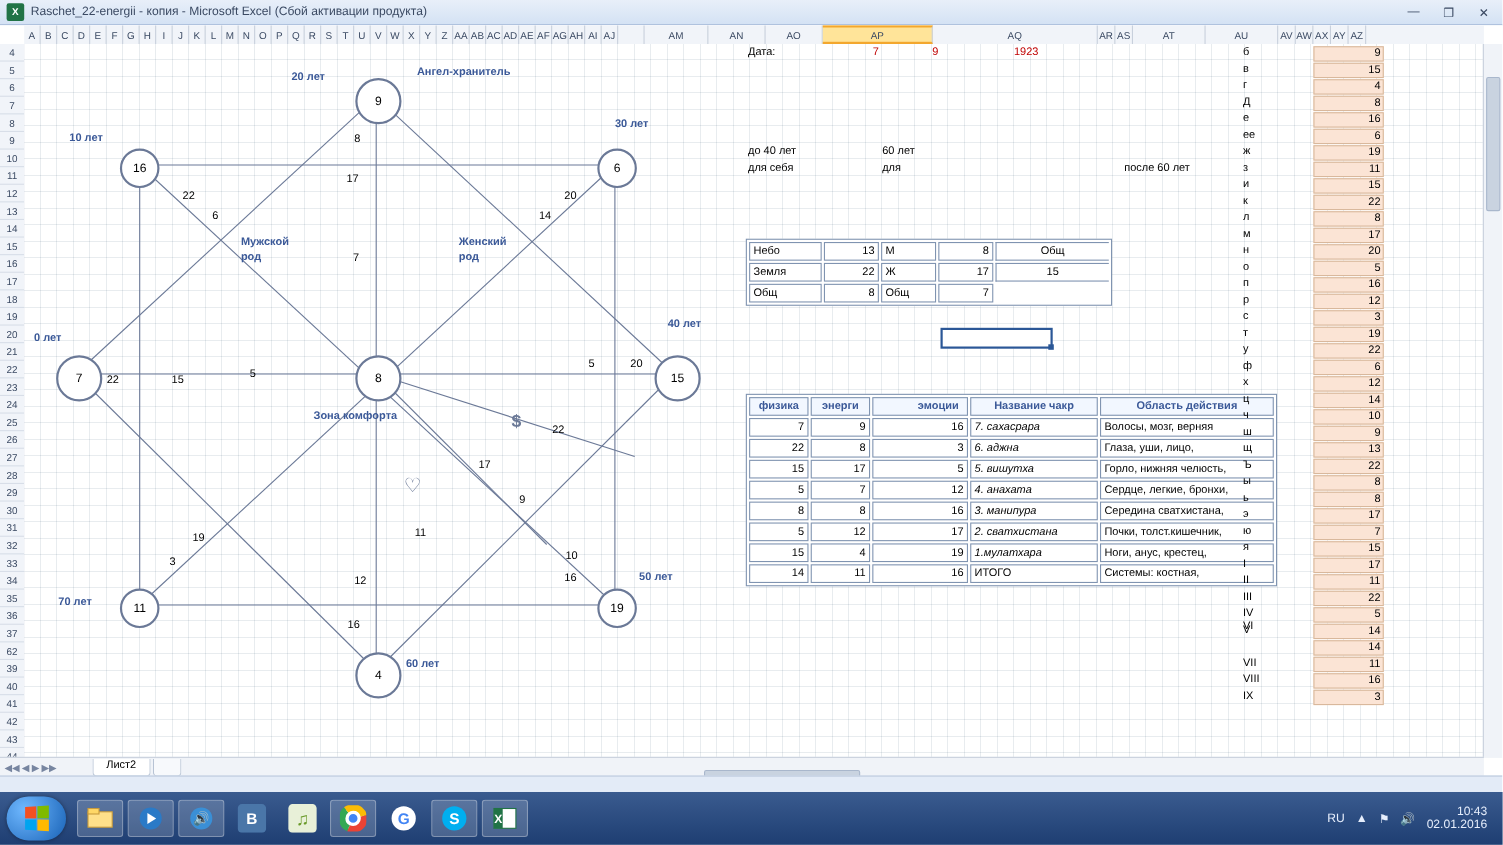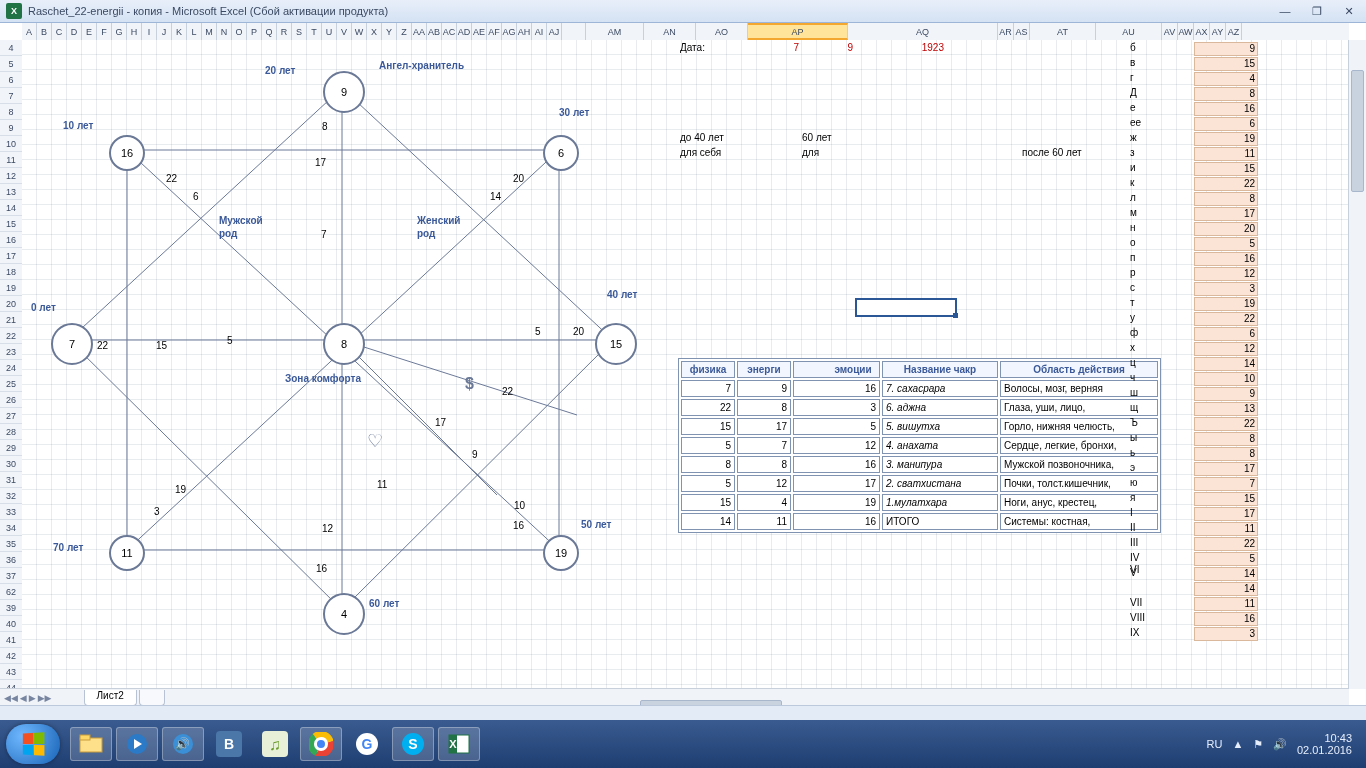--- a/index.html
+++ b/index.html
@@ -242,20 +242,45 @@
     <div class="cell red" style="left:759px;top:2px;text-align:right;width:18px">7</div>
     <div class="cell red" style="left:813px;top:2px;text-align:right;width:18px">9</div>
     <div class="cell red" style="left:886px;top:2px;text-align:right;width:36px">1923</div>
 
     <div class="cell" style="left:658px;top:92px">до 40 лет</div>
     <div class="cell" style="left:780px;top:92px">60 лет</div>
     <div class="cell" style="left:658px;top:107px">для себя</div>
     <div class="cell" style="left:780px;top:107px">для</div>
     <div class="cell" style="left:1000px;top:107px">после 60 лет</div>
 
+    <table class="tbl" style="left:656px;top:177px">
+      <tbody>
+            <tr>
+              <td style="width:58px">Небо</td>
+              <td class="r" style="width:42px">13</td>
+              <td style="width:42px">М</td>
+              <td class="r" style="width:42px">8</td>
+              <td class="c" style="width:96px;border-right:none">Общ</td>
+            </tr>
+      <tr>
+              <td>Земля</td>
+              <td class="r">22</td>
+              <td>Ж</td>
+              <td class="r">17</td>
+              <td class="c" style="border-right:none">15</td>
+            </tr>
+      <tr>
+              <td>Общ</td>
+              <td class="r">8</td>
+              <td>Общ</td>
+              <td class="r">7</td>
+              <td style="border:none"></td>
+            </tr>
+    </tbody>
+        </table>
 
     <div class="selcursor" style="left:833px;top:258px;width:98px;height:15px"></div>
 
     <table class="tbl" style="left:656px;top:318px">
           <tbody id="chakra-body">
             <tr>
               <td class="hd" style="width: 46px;">физика</td>
               <td class="hd" style="width: 46px;">энерги</td>
               <td class="hd" style="width: 46px; padding-left: 36px;">эмоции</td>
               <td class="hd" style="width: 108px;">Название чакр</td>
@@ -287,21 +312,21 @@
               <td class="r">7</td>
               <td class="r">12</td>
               <td style="font-style: italic;">4. анахата</td>
               <td>Сердце, легкие, бронхи,</td>
             </tr>
             <tr>
               <td class="r">8</td>
               <td class="r">8</td>
               <td class="r">16</td>
               <td style="font-style: italic;">3. манипура</td>
-              <td>Мужской позвоночника,</td>
+              <td>Середина сватхистана,</td>
             </tr>
             <tr>
               <td class="r">5</td>
               <td class="r">12</td>
               <td class="r">17</td>
               <td style="font-style: italic;">2. сватхистана</td>
               <td>Почки, толст.кишечник,</td>
             </tr>
             <tr>
               <td class="r">15</td>

